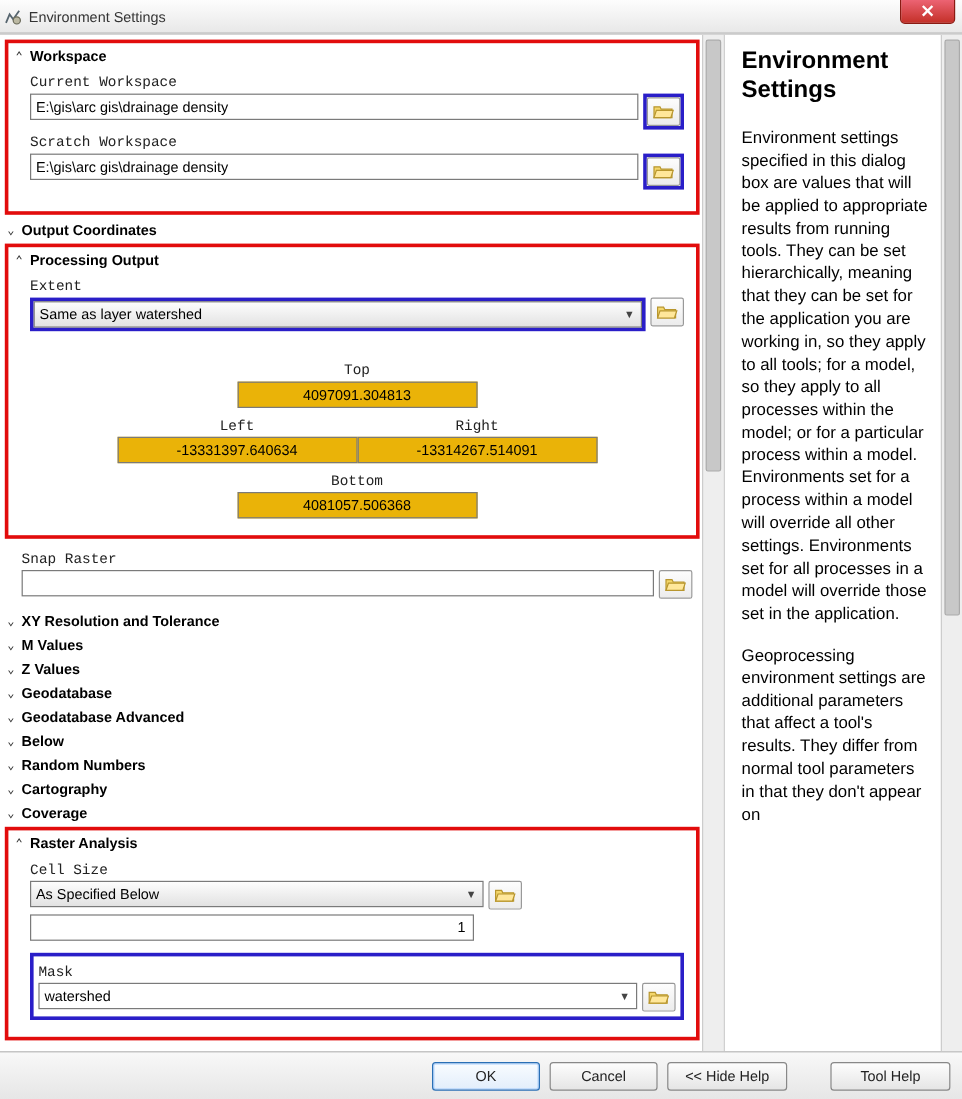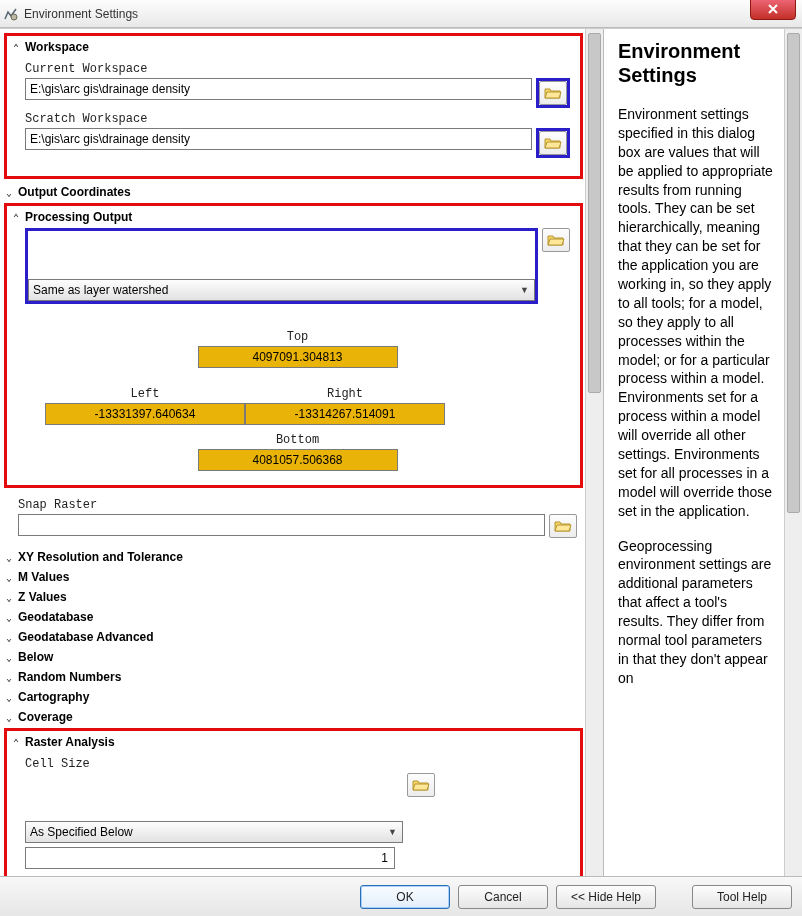--- a/index.html
+++ b/index.html
@@ -19,21 +19,21 @@
 .btn { min-width:90px; height:24px; background:linear-gradient(#fdfdfd,#e5e5e5); border:1px solid #888; border-radius:3px; display:flex; align-items:center; justify-content:center; color:#222;}
 .btn.primary { border:1px solid #2a6fb5; box-shadow: inset 0 0 0 1px rgba(100,170,255,0.5); background:linear-gradient(#f9fcff,#e2eefb);}
 
 .section { margin-bottom: 2px; }
 .section-header { display:flex; align-items:center; gap:4px; font-weight:bold; color:#000; padding:2px 0;}
 .chevron { display:inline-block; width:10px; text-align:center; font-size:10px; color:#333; font-family: monospace;}
 .section-body { padding:2px 6px 6px 14px; }
 .label { color:#222; margin:4px 0 2px 0; display:block;font-family:Liberation Mono, monospace;}
 .row { display:flex; align-items:flex-start; gap:4px; margin-bottom:4px;}
 .input { flex:1; height:22px; background:#fff; border:1px solid #7a7a7a; padding:0 4px; display:flex; align-items:center; color:#000;}
-.select { flex:1; height:22px; background:linear-gradient(#fdfdfd,#e2e2e2); border:1px solid #7a7a7a; padding:0 4px; display:flex; align-items:center; position:relative;margin-top:48px;}
+.select { flex:1; height:22px; background:linear-gradient(#fdfdfd,#e2e2e2); border:1px solid #7a7a7a; padding:0 4px; display:flex; align-items:center; position:relative;}
 .select::after{content:"▼"; position:absolute; right:5px; font-size:9px; color:#444;}
 .browse { width:28px; height:24px; background:linear-gradient(#fdfdfd,#ececec); border:1px solid #999; border-radius:2px; display:flex; align-items:center; justify-content:center;}
 .folder-icon svg{display:block;}
 .redbox{ border:3px solid #e20c0c; padding:2px 4px 6px 4px; margin-bottom:4px; }
 .bluebox{ border:3px solid #2a1ec8; }
 .coord { text-align:center; }
 .coord .label{ text-align:center; }
 .coord .val{ margin:0 auto; width:200px; height:22px; border:1px solid #7a7a7a; background:#eab308; text-align:center; display:flex; align-items:center; justify-content:center;}
 .ra-num { width:370px; height:22px; border:1px solid #7a7a7a; background:#fff; text-align:right; padding:0 6px; display:flex; align-items:center; justify-content:flex-end;}
 .h1 { font-size:20px; font-weight:bold; margin-bottom:18px; color:#000; line-height:1.2;}
@@ -112,20 +112,21 @@
         </div>
       </div>
 
       <div class="redbox">
         <div class="section">
           <div class="section-header">
             <span class="chevron">⌃</span>
             <span>Processing Output</span>
           </div>
           <div class="section-body">
+            <span class="label">Extent</span>
             <div class="row">
               <div class="bluebox" style="flex:1;">
                 <div class="select">
                     <span>Same as layer watershed</span>
                   </div>
               </div>
               <div class="browse">
                 <span class="folder-icon">
                     <svg width="18" height="14" viewBox="0 0 18 14">
                       <path d="M1 3h5l1 2h9v7H1z" fill="#f3d66b" stroke="#b8962e"></path>
@@ -135,21 +136,21 @@
               </div>
             </div>
             <div style="display:flex; justify-content:center; margin-top:22px;">
               <div class="coord">
                 <span class="label">Top</span>
                 <div class="val">
                     <span>4097091.304813</span>
                   </div>
               </div>
             </div>
-            <div style="display:flex; justify-content:flex-start; margin-top:15px; padding: 0 20px;">
+            <div style="display:flex; justify-content:center; margin-top:4px; padding: 0 20px;">
               <div class="coord">
                 <span class="label">Left</span>
                 <div class="val">
                     <span>-13331397.640634</span>
                   </div>
               </div>
               <div class="coord">
                 <span class="label">Right</span>
                 <div class="val">
                     <span>-13314267.514091</span>
@@ -261,21 +262,21 @@
                   </span>
               </div>
             </div>
             <div class="ra-num">
                 <span>1</span>
               </div>
 
             <div class="bluebox" style="margin-top:10px; padding:2px 4px 4px 4px;">
               <span class="label">Mask</span>
               <div class="row" style="margin-bottom:0;">
-                <div class="select" style="background:#fff;border-radius:10px;">
+                <div class="select" style="background:#fff;">
                     <span>watershed</span>
                   </div>
                 <div class="browse">
                   <span class="folder-icon">
                       <svg width="18" height="14" viewBox="0 0 18 14">
                         <path d="M1 3h5l1 2h9v7H1z" fill="#f3d66b" stroke="#b8962e"></path>
                         <path d="M3 6h14l-2 6H1z" fill="#ffe79a" stroke="#b8962e"></path>
                       </svg>
                     </span>
                 </div>

